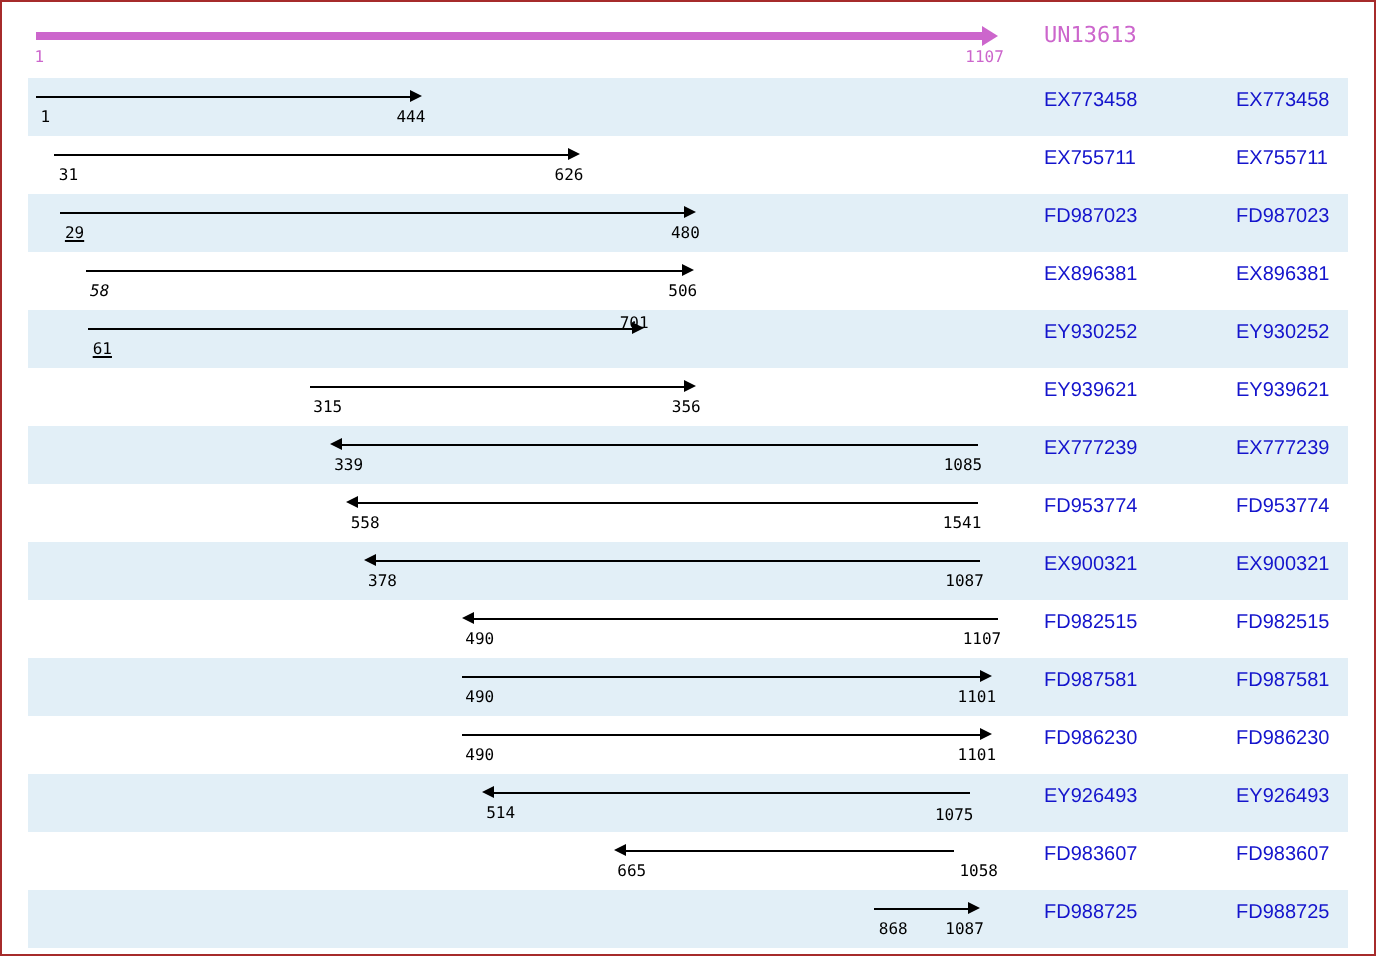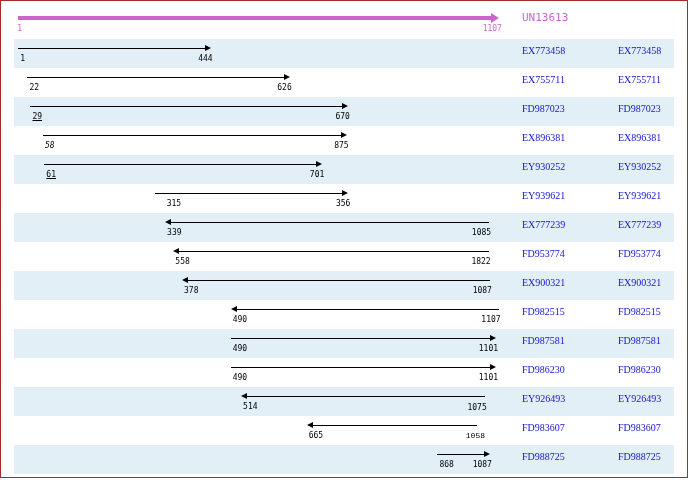--- a/index.html
+++ b/index.html
@@ -79,21 +79,21 @@
     white-space:nowrap;
     font-family:"DejaVu Sans Mono","Liberation Mono",monospace;
   }
   .coord.end{transform:translateX(-100%);}
   
   .acc{
     position:absolute;
     font-size:10px;
     color:#1414cc;
     white-space:nowrap;
-    font-family:Liberation Serif, serif;
+    font-family:Liberation Sans, sans-serif;
     text-align:center;
   }
   .acc-a{left:521px;}
   .acc-b{left:617px;}
 </style>
 </head>
 <body>
 
 <div id="frame">
 
@@ -106,61 +106,61 @@
   <div id="rows-layer">
       <div class="band" style="top: 38px; height: 29px;"></div>
       <div class="hit-line" style="top: 47px; left: 17.3px; width: 187.395px;"></div>
       <div class="head-right" style="top: 44px; left: 203.695px;"></div>
       <div class="coord" style="left: 19.3px; top: 53px;">1</div>
       <div class="coord end" style="left: 211.695px; top: 53px;">444</div>
       <div class="acc acc-a" style="top: 44px;">EX773458</div>
       <div class="acc acc-b" style="top: 44px;">EX773458</div>
       <div class="hit-line" style="top: 76px; left: 26.4203px; width: 257.317px;"></div>
       <div class="head-right" style="top: 73px; left: 282.738px;"></div>
-      <div class="coord" style="left: 28.4203px; top: 82px;">22</div>
+      <div class="coord" style="left: 28.4203px; top: 82px;">31</div>
       <div class="coord end" style="left: 290.738px; top: 82px;">626</div>
       <div class="acc acc-a" style="top: 73px;">EX755711</div>
       <div class="acc acc-b" style="top: 73px;">EX755711</div>
       <div class="band" style="top: 96px; height: 29px;"></div>
       <div class="hit-line" style="top: 105px; left: 29.4604px; width: 312.473px;"></div>
       <div class="head-right" style="top: 102px; left: 340.934px;"></div>
       <div class="coord" style="left: 31.4604px; top: 111px; text-decoration: underline;">29</div>
-      <div class="coord end" style="left: 348.934px; top: 111px;">670</div>
+      <div class="coord end" style="left: 348.934px; top: 111px;">480</div>
       <div class="acc acc-a" style="top: 102px;">FD987023</div>
       <div class="acc acc-b" style="top: 102px;">FD987023</div>
       <div class="hit-line" style="top: 134px; left: 42.0551px; width: 298.576px;"></div>
       <div class="head-right" style="top: 131px; left: 339.631px;"></div>
       <div class="coord" style="left: 44.0551px; top: 140px; font-style: italic;">58</div>
-      <div class="coord end" style="left: 347.631px; top: 140px;">875</div>
+      <div class="coord end" style="left: 347.631px; top: 140px;">506</div>
       <div class="acc acc-a" style="top: 131px;">EX896381</div>
       <div class="acc acc-b" style="top: 131px;">EX896381</div>
       <div class="band" style="top: 154px; height: 29px;"></div>
       <div class="hit-line" style="top: 163px; left: 43.358px; width: 272.952px;"></div>
       <div class="head-right" style="top: 160px; left: 315.31px;"></div>
       <div class="coord" style="left: 45.358px; top: 169px; text-decoration: underline;">61</div>
-      <div class="coord end" style="left: 323.31px; top: 169px;">701</div>
+      <div class="coord end" style="left: 323.31px; top: 156px;">701</div>
       <div class="acc acc-a" style="top: 160px;">EY930252</div>
       <div class="acc acc-b" style="top: 160px;">EY930252</div>
       <div class="hit-line" style="top: 192px; left: 153.67px; width: 188.698px;"></div>
       <div class="head-right" style="top: 189px; left: 341.368px;"></div>
-      <div class="coord" style="left: 155.67px; top: 198px; margin-left: 10px;">315</div>
+      <div class="coord" style="left: 155.67px; top: 198px;">315</div>
       <div class="coord end" style="left: 349.368px; top: 198px;">356</div>
       <div class="acc acc-a" style="top: 189px;">EY939621</div>
       <div class="acc acc-b" style="top: 189px;">EY939621</div>
       <div class="band" style="top: 212px; height: 29px;"></div>
       <div class="hit-line" style="top: 221px; left: 169.093px; width: 318.988px;"></div>
       <div class="head-left" style="top: 218px; left: 164.093px;"></div>
       <div class="coord" style="left: 166.093px; top: 227px;">339</div>
       <div class="coord end" style="left: 490.081px; top: 227px;">1085</div>
       <div class="acc acc-a" style="top: 218px;">EX777239</div>
       <div class="acc acc-b" style="top: 218px;">EX777239</div>
       <div class="hit-line" style="top: 250px; left: 177.345px; width: 310.302px;"></div>
       <div class="head-left" style="top: 247px; left: 172.345px;"></div>
       <div class="coord" style="left: 174.345px; top: 256px;">558</div>
-      <div class="coord end" style="left: 489.647px; top: 256px;">1822</div>
+      <div class="coord end" style="left: 489.647px; top: 256px;">1541</div>
       <div class="acc acc-a" style="top: 247px;">FD953774</div>
       <div class="acc acc-b" style="top: 247px;">FD953774</div>
       <div class="band" style="top: 270px; height: 29px;"></div>
       <div class="hit-line" style="top: 279px; left: 186.031px; width: 302.919px;"></div>
       <div class="head-left" style="top: 276px; left: 181.031px;"></div>
       <div class="coord" style="left: 183.031px; top: 285px;">378</div>
       <div class="coord end" style="left: 490.95px; top: 285px;">1087</div>
       <div class="acc acc-a" style="top: 276px;">EX900321</div>
       <div class="acc acc-b" style="top: 276px;">EX900321</div>
       <div class="hit-line" style="top: 308px; left: 234.673px; width: 262.963px;"></div>
@@ -185,21 +185,21 @@
       <div class="band" style="top: 386px; height: 29px;"></div>
       <div class="hit-line" style="top: 395px; left: 245.096px; width: 238.642px;"></div>
       <div class="head-left" style="top: 392px; left: 240.096px;"></div>
       <div class="coord" style="left: 242.096px; top: 401px;">514</div>
       <div class="coord end" style="left: 485.738px; top: 402px;">1075</div>
       <div class="acc acc-a" style="top: 392px;">EY926493</div>
       <div class="acc acc-b" style="top: 392px;">EY926493</div>
       <div class="hit-line" style="top: 424px; left: 310.675px; width: 165.68px;"></div>
       <div class="head-left" style="top: 421px; left: 305.675px;"></div>
       <div class="coord" style="left: 307.675px; top: 430px;">665</div>
-      <div class="coord end" style="left: 484px; top: 430px; font-family: Liberation Mono, monospace;">1058</div>
+      <div class="coord end" style="left: 498px; top: 430px;">1058</div>
       <div class="acc acc-a" style="top: 421px;">FD983607</div>
       <div class="acc acc-b" style="top: 421px;">FD983607</div>
       <div class="band" style="top: 444px; height: 29px;"></div>
       <div class="hit-line" style="top: 453px; left: 436.399px; width: 47.5503px;"></div>
       <div class="head-right" style="top: 450px; left: 482.95px;"></div>
       <div class="coord" style="left: 438.399px; top: 459px;">868</div>
       <div class="coord end" style="left: 490.95px; top: 459px;">1087</div>
       <div class="acc acc-a" style="top: 450px;">FD988725</div>
       <div class="acc acc-b" style="top: 450px;">FD988725</div>
     </div>

